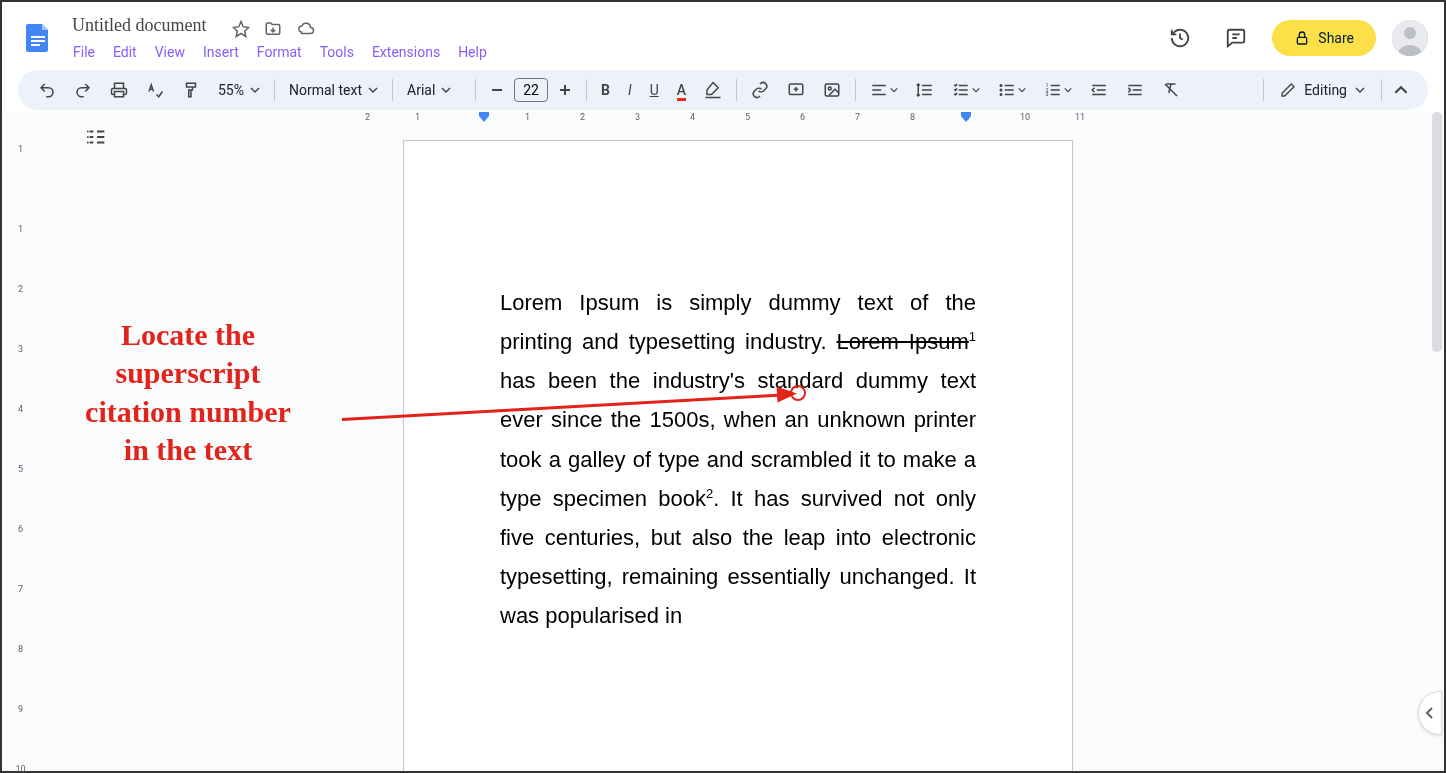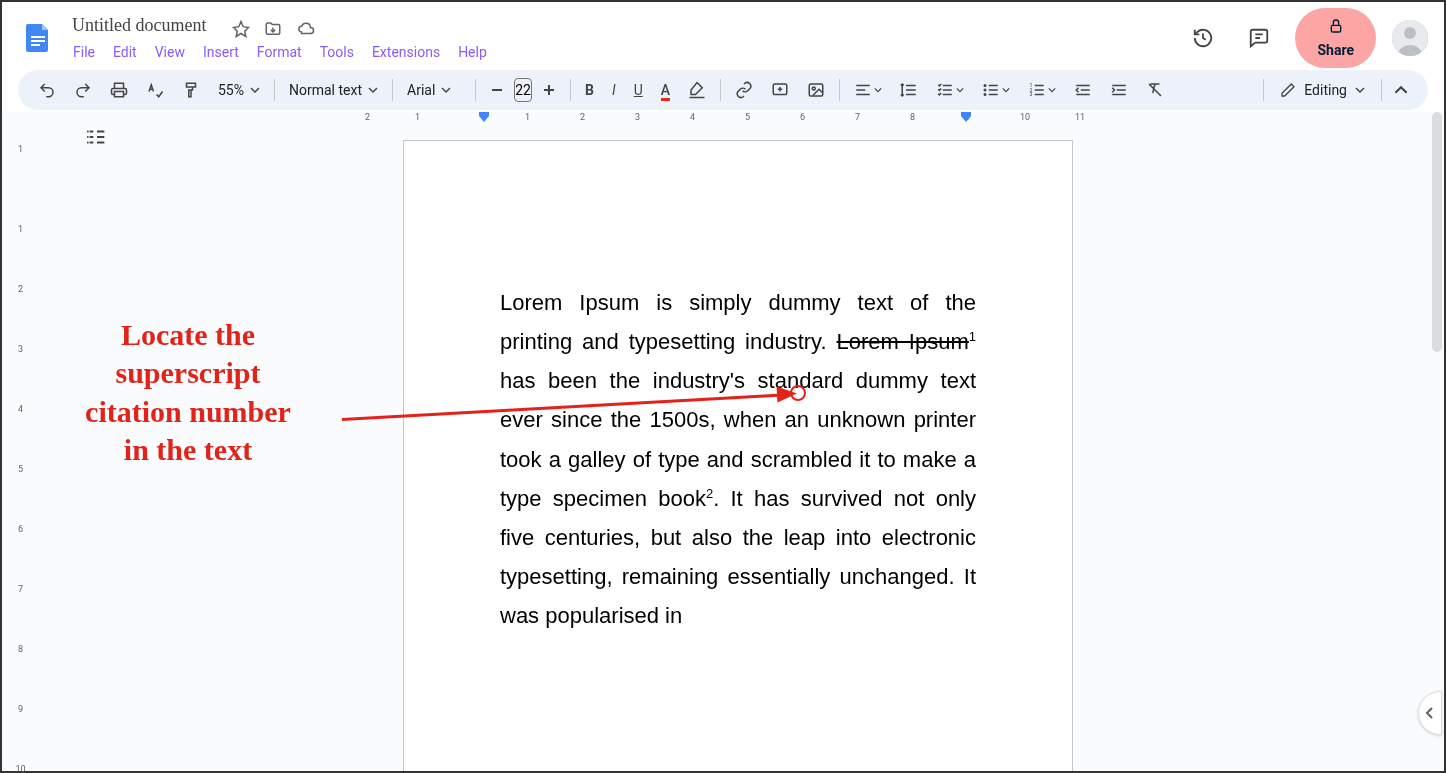--- a/index.html
+++ b/index.html
@@ -11,29 +11,29 @@
 .logo { width: 40px; height: 40px; display: flex; align-items: center; justify-content: center; margin-right: 8px; }
 .title-area { flex: 1; }
 .title-row { display: flex; align-items: flex-end; gap: 20px; font-family: Liberation Serif, serif; }
 .doc-title { font-size: 18px; color: #444; padding: 2px 6px; }
 .title-icons { display: flex; gap: 14px; color: #5f6368; }
 .title-icons span { cursor: pointer; }
 .menu-bar { display: flex; gap: 4px; margin-top: 2px; }
 .menu-item { font-size: 14px; color: #8b5cf6; padding: 4px 7px; border-radius: 4px; cursor: pointer; }
 .header-right { display: flex; align-items: center; gap: 16px; }
 .icon-btn { width: 40px; height: 40px; display: flex; align-items: center; justify-content: center; border-radius: 50%; cursor: pointer; color: #444; }
-.share-btn { background: #fca5a5; color: #001d35; padding: 10px 22px; border-radius: 40px; display: flex; align-items: center; gap: 8px; font-size: 14px; font-weight: 700; cursor: pointer; flex-direction: column; }
+.share-btn { background: #fde047; color: #001d35; padding: 10px 22px; border-radius: 40px; display: flex; align-items: center; gap: 8px; font-size: 14px; font-weight: 400; cursor: pointer; }
 .avatar { width: 36px; height: 36px; border-radius: 50%; background: linear-gradient(135deg,#ddd,#999); overflow: hidden; display:flex; align-items:center; justify-content:center; }
 
 
 .toolbar { margin: 4px 16px 0 16px; background: #edf2fa; border-radius: 24px; height: 40px; display: flex; align-items: center; padding: 0 12px; gap: 2px; }
 .tb-btn { padding: 6px 8px; display: flex; align-items: center; justify-content: center; border-radius: 4px; cursor: pointer; color: #444; font-size: 14px; }
 .tb-sep { width: 1px; height: 22px; background: #c7c7c7; margin: 0 4px; }
 .tb-select { display: flex; align-items: center; gap: 6px; padding: 4px 8px; cursor: pointer; font-size: 14px; color: #202124; }
-.tb-fontsize { border: 1px solid #747775; border-radius: 4px; width: 18px; height: 24px; text-align: left; font-size: 14px; display: flex; align-items: center; justify-content: center; }
+.tb-fontsize { border: 1px solid #747775; border-radius: 4px; width: 34px; height: 24px; text-align: left; font-size: 14px; display: flex; align-items: center; justify-content: center; }
 .tb-right { margin-left: auto; display: flex; align-items: center; gap: 0; }
 .editing-btn { display: flex; align-items: center; gap: 8px; padding: 6px 12px; cursor: pointer; font-size: 14px; color: #202124; }
 
 
 .doc-container { position: absolute; top: 110px; left: 0; right: 0; bottom: 0; background: #f9fbfd; display: flex; }
 .v-ruler { width: 38px; background: #f9fbfd; position: relative; font-size: 9px; color: #5f6368; border-right: 1px solid transparent; }
 .v-ruler-scale { position: absolute; top: 32px; left: 0; width: 100%; }
 .v-tick { position: absolute; left: 0; width: 100%; text-align: center; }
 .doc-scroll { flex: 1; overflow: auto; position: relative; }
 .h-ruler { height: 16px; position: relative; font-size: 9px; color: #5f6368; margin-left: 345px; width: 680px; background: #f9fbfd; }

